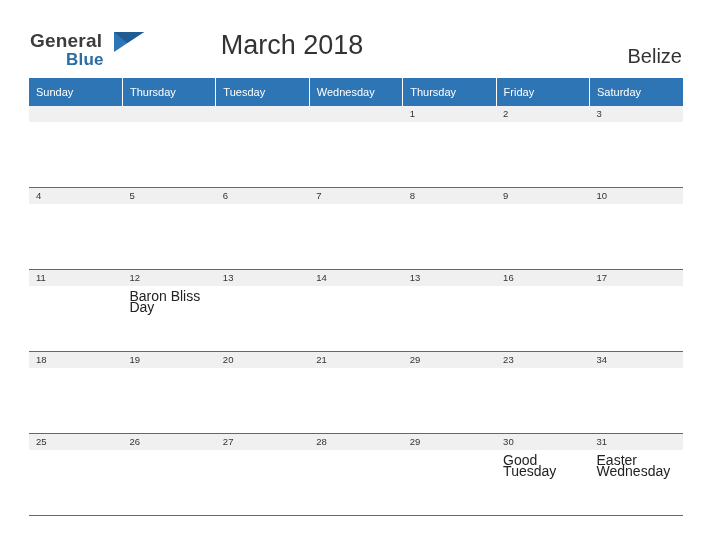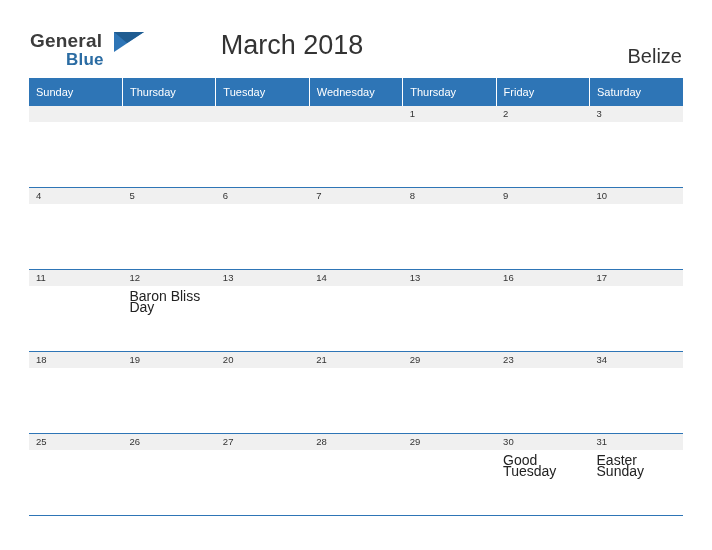--- a/index.html
+++ b/index.html
@@ -383,21 +383,21 @@
             </td>
           <td class="day">
               <div class="daybox">
                 <div class="daynum-band">30</div>
                 <div class="event">Good Tuesday</div>
               </div>
             </td>
           <td class="day">
               <div class="daybox">
                 <div class="daynum-band">31</div>
-                <div class="event">Easter Sunday</div>
+                <div class="event">Easter Wednesday</div>
               </div>
             </td>
         </tr>
 
       </tbody>
     </table>
   </div>
 
 </div>
 

